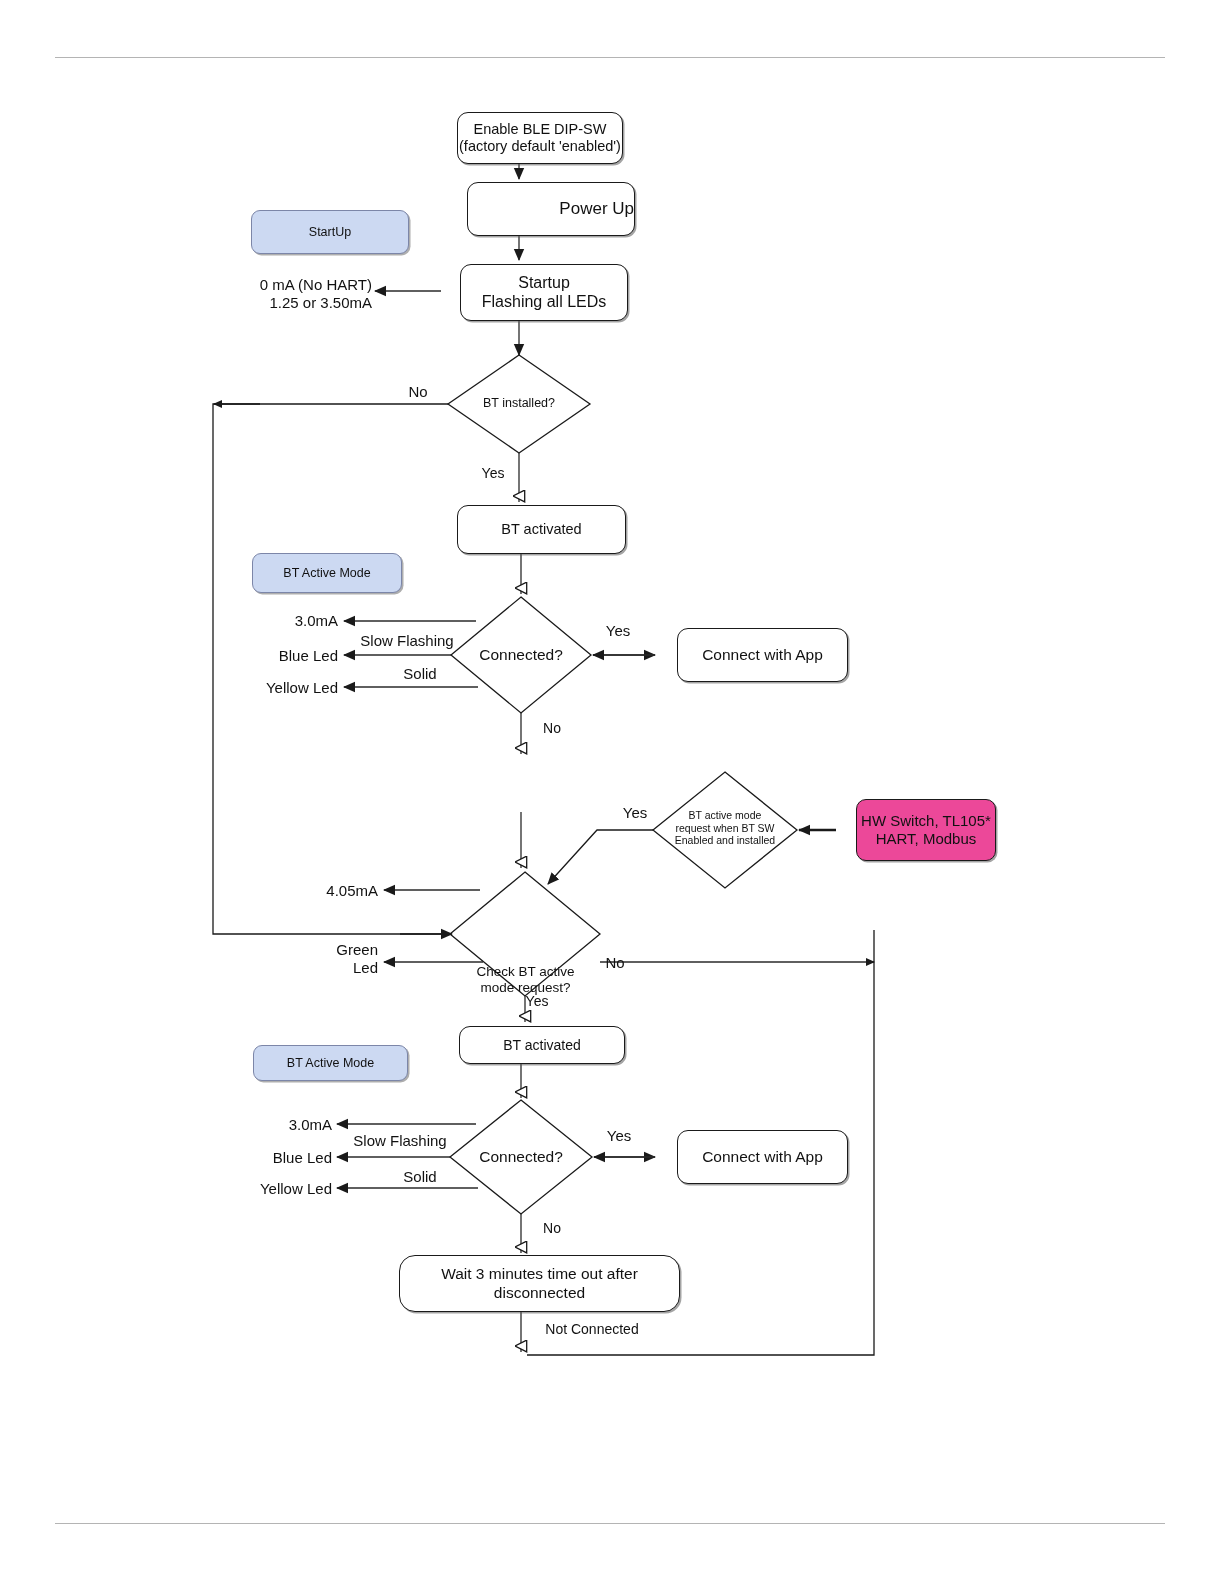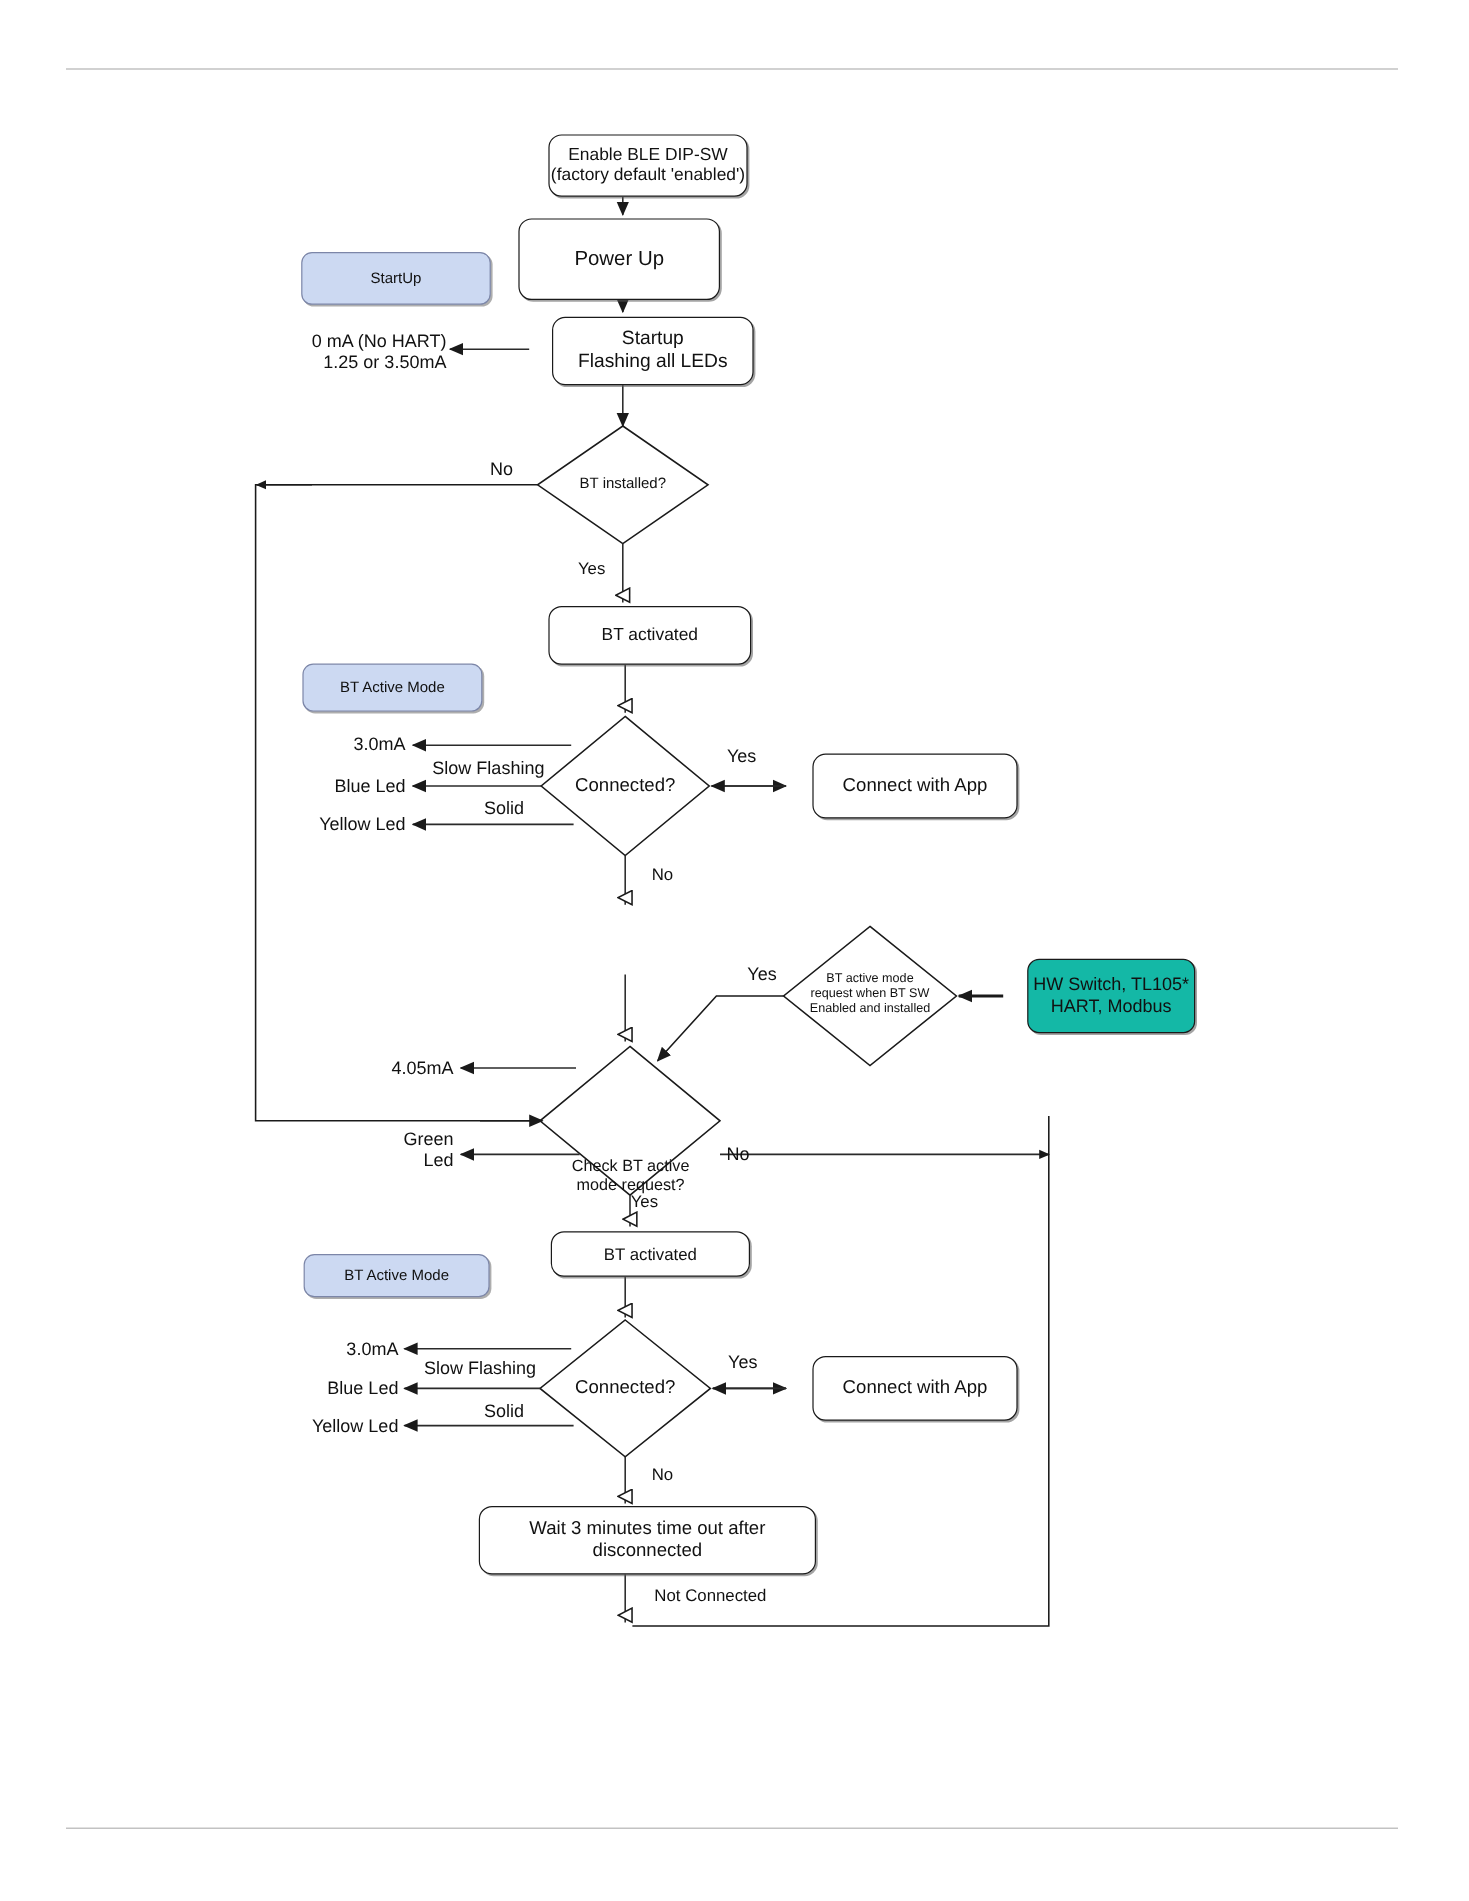--- a/index.html
+++ b/index.html
@@ -14,21 +14,21 @@
   svg.canvas{position:absolute;left:0;top:0;width:1224px;height:1584px;}
 
   
   .node{position:absolute;box-sizing:border-box;display:flex;
         align-items:center;justify-content:center;text-align:center;
         line-height:1.18;margin-left:20px;}
   .proc{border:1.6px solid #1a1a1a;border-radius:11px;background:#fff;
         box-shadow:1.5px 1.5px 0 rgba(90,90,90,.55);}
   .note{border:1.4px solid #7c86a8;border-radius:9px;background:#ccd9f2;
         box-shadow:1.5px 1.5px 0 rgba(120,120,120,.6);font-size:12.5px;}
-  .yellow{border:1.6px solid #1a1a1a;border-radius:10px;background:#14b8a6;
+  .yellow{border:1.6px solid #1a1a1a;border-radius:10px;background:#ec4899;
           box-shadow:1.5px 1.5px 0 rgba(90,90,90,.55);font-size:15px;}
 
   .lbl{position:absolute;display:flex;align-items:flex-end;
        justify-content:center;text-align:center;line-height:1.2;}
   .lbl-r{justify-content:flex-end;text-align:right;}
 
   .dtext{position:absolute;display:flex;align-items:center;
          justify-content:center;text-align:center;line-height:1.22;
          pointer-events:none;}
 </style>
@@ -126,21 +126,21 @@
     </g>
   </svg>
 
   <div class="node proc" style="left:437px;top:112px;width:166px;height:52px;font-size:14.5px;">
     <span>
       <span>Enable BLE DIP-SW</span><br>
       <span>(factory default 'enabled')</span>
     </span>
   </div>
 
-  <div class="node proc" style="left:412px;top:182px;width:168px;height:68px;font-size:17px;">
+  <div class="node proc" style="left:447px;top:182px;width:168px;height:54px;font-size:17px;justify-content:flex-end;">
     <span>Power Up</span>
   </div>
 
   <div class="node proc" style="left:440px;top:264px;width:168px;height:57px;font-size:16px;">
     <span>
       <span>Startup</span><br>
       <span>Flashing all LEDs</span>
     </span>
   </div>
 
@@ -161,21 +161,21 @@
   </div>
 
   <div class="node proc" style="left:439px;top:1026px;width:166px;height:38px;font-size:14px;">
     <span>BT activated</span>
   </div>
 
   <div class="node proc" style="left:657px;top:1130px;width:171px;height:54px;font-size:15.5px;">
     <span>Connect with App</span>
   </div>
 
-  <div class="node proc" style="left:379px;top:1255px;width:281px;height:57px;font-size:15.5px;">
+  <div class="node proc" style="left:379px;top:1255px;width:281px;height:57px;font-size:15.5px;border-radius:16px;">
     <span>
       <span>Wait 3 minutes time out after</span><br>
       <span>disconnected</span>
     </span>
   </div>
 
   <div class="node note" style="left:231px;top:210px;width:158px;height:44px;">
     <span>StartUp</span>
   </div>
 

